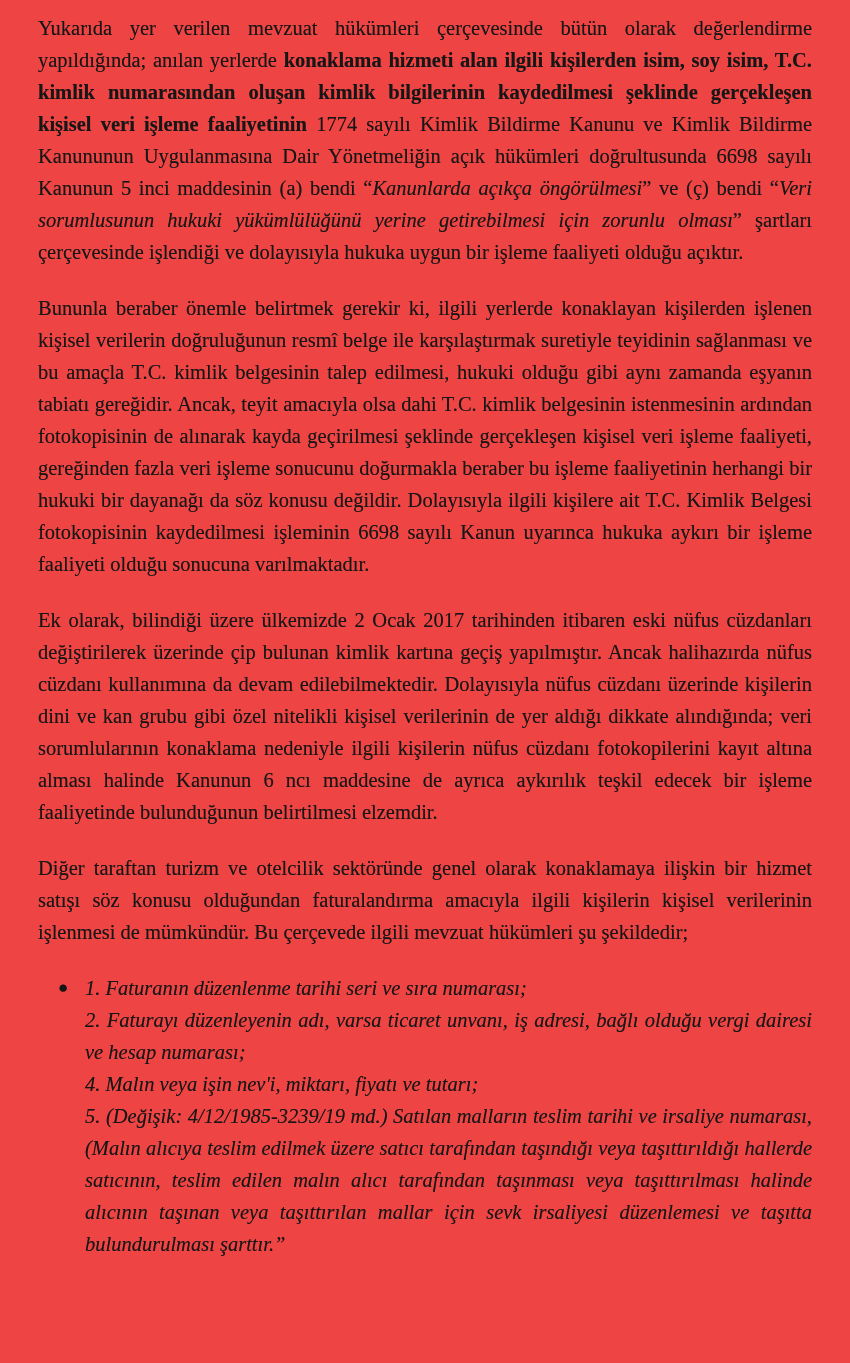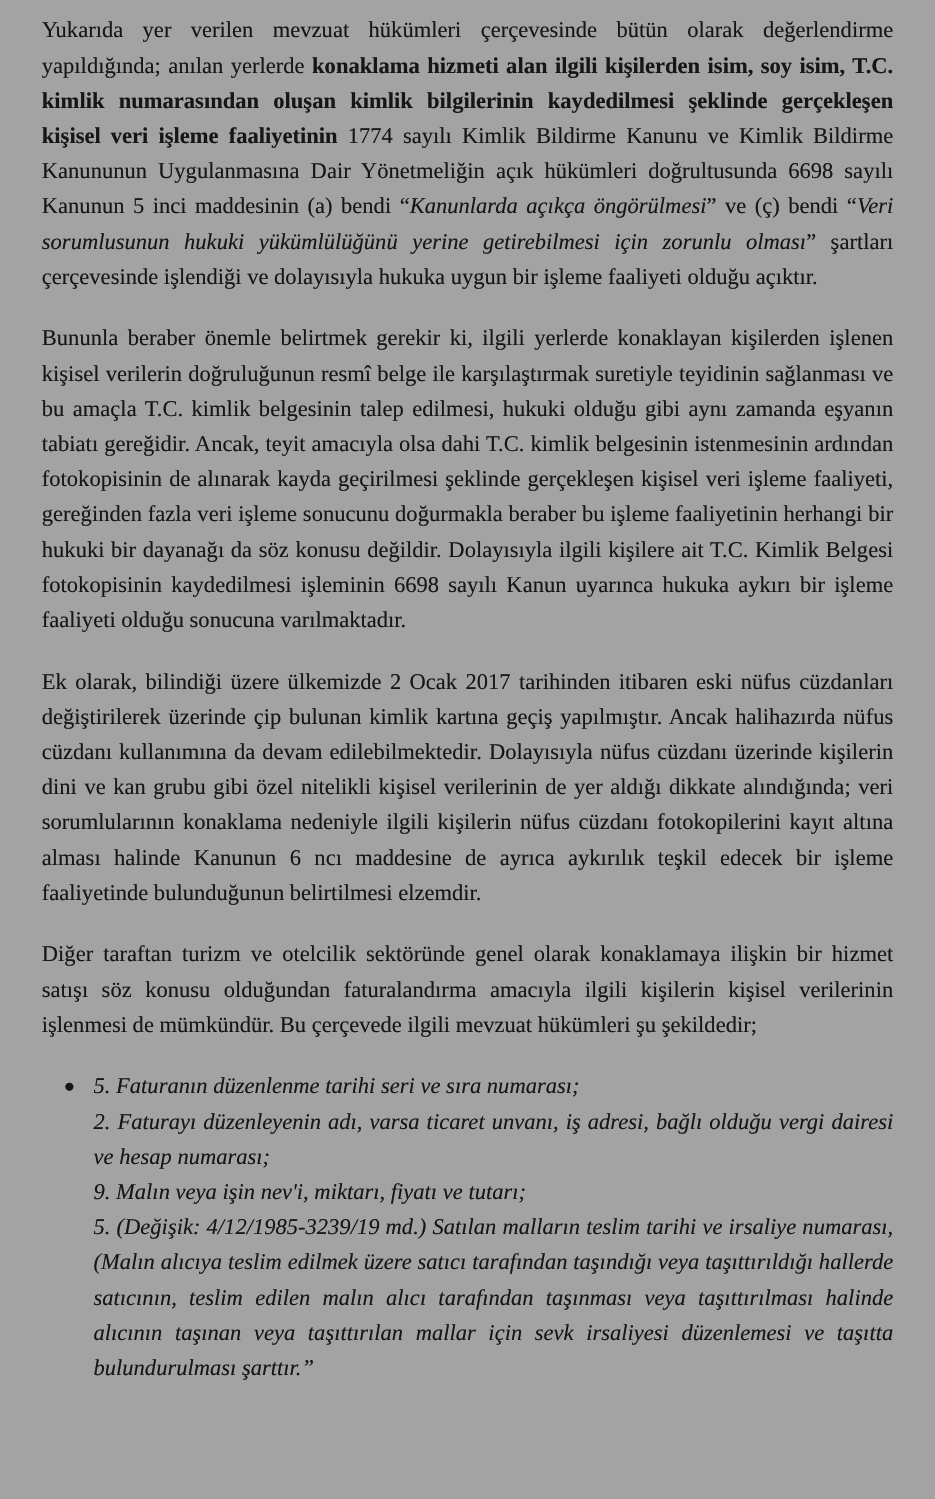--- a/index.html
+++ b/index.html
@@ -5,21 +5,21 @@
   html, body {
     margin: 0;
     padding: 0;
     background: #ffffff;
   }
   .page {
     position: relative;
     width: 850px;
     height: 1363px;
     box-sizing: border-box;
-    background: #a3a3a3;
+    background: #ef4444;
     color: #161616;
     font-family: "Liberation Serif", "DejaVu Serif", serif;
     font-size: 20.5px;
     line-height: 32px;
     padding: 12px 38px 0 38px;
     overflow: hidden;
     text-shadow: 0 0 0.4px rgba(20,20,20,0.45);
   }
   .para {
     margin: 0 0 24px 0;
@@ -63,21 +63,21 @@
   <p class="para"><span class="seg-normal">Bununla beraber önemle belirtmek gerekir ki, ilgili yerlerde konaklayan kişilerden işlenen kişisel verilerin doğruluğunun resmî belge ile karşılaştırmak suretiyle teyidinin sağlanması ve bu amaçla T.C. kimlik belgesinin talep edilmesi, hukuki olduğu gibi aynı zamanda eşyanın tabiatı gereğidir. Ancak, teyit amacıyla olsa dahi T.C. kimlik belgesinin istenmesinin ardından fotokopisinin de alınarak kayda geçirilmesi şeklinde gerçekleşen kişisel veri işleme faaliyeti, gereğinden fazla veri işleme sonucunu doğurmakla beraber bu işleme faaliyetinin herhangi bir hukuki bir dayanağı da söz konusu değildir. Dolayısıyla ilgili kişilere ait T.C. Kimlik Belgesi fotokopisinin kaydedilmesi işleminin 6698 sayılı Kanun uyarınca hukuka aykırı bir işleme faaliyeti olduğu sonucuna varılmaktadır.</span></p>
 
   <p class="para"><span class="seg-normal">Ek olarak, bilindiği üzere ülkemizde 2 Ocak 2017 tarihinden itibaren eski nüfus cüzdanları değiştirilerek üzerinde çip bulunan kimlik kartına geçiş yapılmıştır. Ancak halihazırda nüfus cüzdanı kullanımına da devam edilebilmektedir. Dolayısıyla nüfus cüzdanı üzerinde kişilerin dini ve kan grubu gibi özel nitelikli kişisel verilerinin de yer aldığı dikkate alındığında; veri sorumlularının konaklama nedeniyle ilgili kişilerin nüfus cüzdanı fotokopilerini kayıt altına alması halinde Kanunun 6 ncı maddesine de ayrıca aykırılık teşkil edecek bir işleme faaliyetinde bulunduğunun belirtilmesi elzemdir.</span></p>
 
   <p class="para para-extra-top"><span class="seg-normal">Diğer taraftan turizm ve otelcilik sektöründe genel olarak konaklamaya ilişkin bir hizmet satışı söz konusu olduğundan faturalandırma amacıyla ilgili kişilerin kişisel verilerinin işlenmesi de mümkündür. Bu çerçevede ilgili mevzuat hükümleri şu şekildedir;</span></p>
 
   <div class="bullet">
     <span class="bullet-marker">●</span>
     <div class="bullet-body">
       <div>
-          <div class="bullet-line"><span class="seg-italic">5. Faturanın düzenlenme tarihi seri ve sıra numarası;</span></div>
+          <div class="bullet-line"><span class="seg-italic">1. Faturanın düzenlenme tarihi seri ve sıra numarası;</span></div>
           <div class="bullet-line"><span class="seg-italic">2. Faturayı düzenleyenin adı, varsa ticaret unvanı, iş adresi, bağlı olduğu vergi dairesi ve hesap numarası;</span></div>
-          <div class="bullet-line"><span class="seg-italic">9. Malın veya işin nev'i, miktarı, fiyatı ve tutarı;</span></div>
+          <div class="bullet-line"><span class="seg-italic">4. Malın veya işin nev'i, miktarı, fiyatı ve tutarı;</span></div>
           <div class="bullet-line"><span class="seg-italic">5. (Değişik: 4/12/1985-3239/19 md.) Satılan malların teslim tarihi ve irsaliye numarası, (Malın alıcıya teslim edilmek üzere satıcı tarafından taşındığı veya taşıttırıldığı hallerde satıcının, teslim edilen malın alıcı tarafından taşınması veya taşıttırılması halinde alıcının taşınan veya taşıttırılan mallar için sevk irsaliyesi düzenlemesi ve taşıtta bulundurulması şarttır.”</span></div>
         </div>
     </div>
   </div>
 
 </div>
 
 </body></html>

